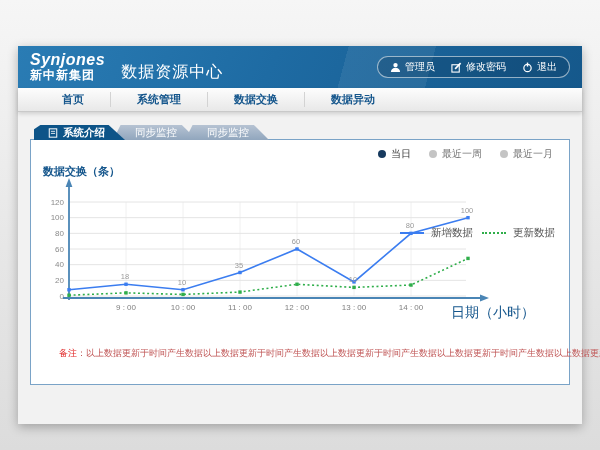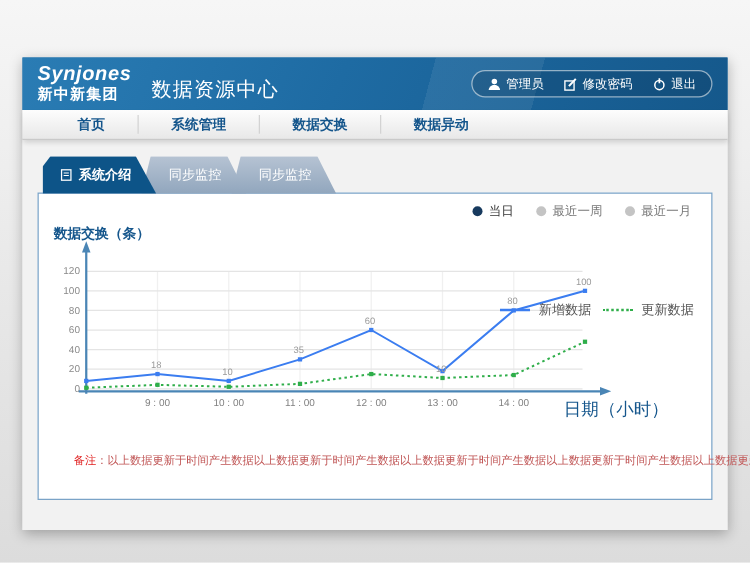--- a/index.html
+++ b/index.html
@@ -44,21 +44,21 @@
   }
   .nav-item {
     display:flex; align-items:center; padding:0 26px;
     font-size:11px; font-weight:bold; color:#15568c; cursor:pointer;
   }
   .nav-item:not(:last-child){ border-right:1px solid #d3d3d3; }
   
   .content { position:relative; height:312px; background:#f2f2f2; padding:13px 12px 0 12px; }
   .tabs { display:flex; margin-left:4px; position:relative; z-index:4; }
   .tab {
-    height:30px; display:flex; align-items:center; gap:5px;
+    height:15px; display:flex; align-items:center; gap:5px;
     color:#fff; font-size:10.5px; padding:0 20px 0 14px; cursor:pointer;
     margin-bottom:-1px;
   }
   .tab.active {
     background:#0d5488; font-weight:bold; z-index:3;
     clip-path:polygon(0 100%,0 28%,7% 0,82% 0,100% 100%);
   }
   .tab.inactive {
     background:linear-gradient(180deg,#b6c3d3,#91a6bd); z-index:2;
     margin-left:-12px; padding-left:22px;

